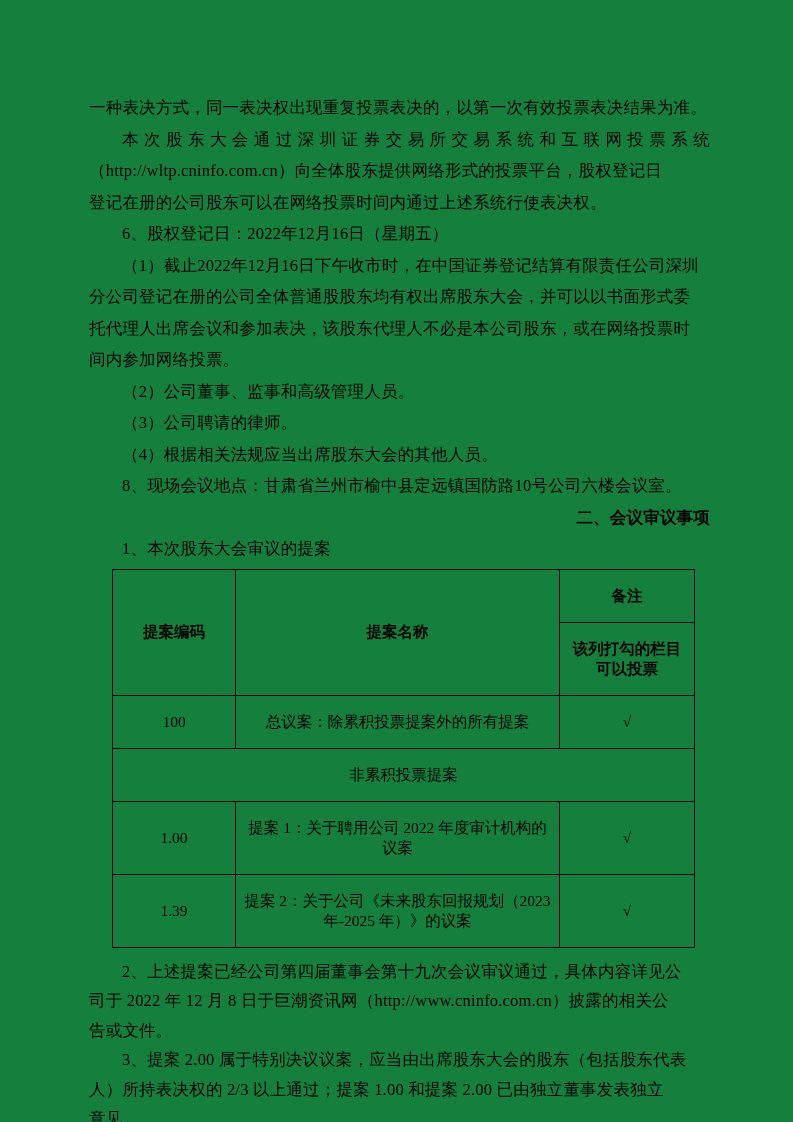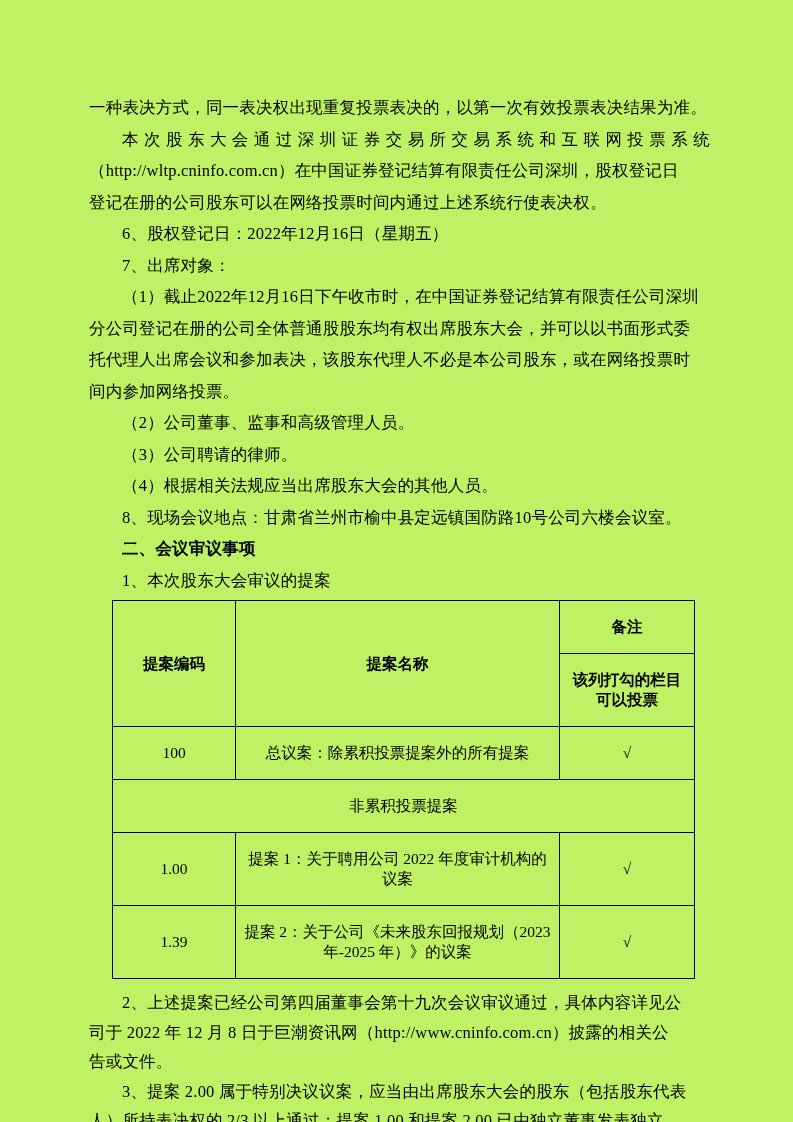--- a/index.html
+++ b/index.html
@@ -1,40 +1,40 @@
 <!DOCTYPE html>
 <html><head>
 <meta charset="utf-8">
 <style>
   html, body { margin: 0; padding: 0; background: #e8e8e8; }
   .page {
     position: relative;
     width: 793px;
     height: 1122px;
     margin: 0 auto;
-    background: #bef264;
+    background: #15803d;
     color: #000000;
     font-family: "Liberation Serif", "DejaVu Serif", serif;
     overflow: hidden;
   }
   .content {
     position: absolute;
     left: 89px;
     top: 92px;
     width: 621px;
   }
   .ln {
     font-size: 16.5px;
     line-height: 31.5px;
     height: 31.5px;
     white-space: nowrap;
     letter-spacing: 0.2px;
   }
   .ind { text-indent: 2em; }
-  .bold { font-weight: bold; }
+  .bold { font-weight: bold; text-align: right; }
   .jst {
     white-space: normal;
     text-align: justify;
     text-align-last: justify;
   }
   .doc-table {
     border-collapse: collapse;
     table-layout: fixed;
     width: 582px;
     margin-left: 23px;
@@ -71,24 +71,23 @@
   }
 </style>
 </head>
 <body>
 
 <div class="page">
   <div class="content">
 
     <div class="ln">一种表决方式，同一表决权出现重复投票表决的，以第一次有效投票表决结果为准。</div>
     <div class="ln ind jst">本次股东大会通过深圳证券交易所交易系统和互联网投票系统</div>
-    <div class="ln">（http://wltp.cninfo.com.cn）在中国证券登记结算有限责任公司深圳，股权登记日</div>
+    <div class="ln">（http://wltp.cninfo.com.cn）向全体股东提供网络形式的投票平台，股权登记日</div>
     <div class="ln">登记在册的公司股东可以在网络投票时间内通过上述系统行使表决权。</div>
     <div class="ln ind">6、股权登记日：2022年12月16日（星期五）</div>
-    <div class="ln ind">7、出席对象：</div>
     <div class="ln ind">（1）截止2022年12月16日下午收市时，在中国证券登记结算有限责任公司深圳</div>
     <div class="ln">分公司登记在册的公司全体普通股股东均有权出席股东大会，并可以以书面形式委</div>
     <div class="ln">托代理人出席会议和参加表决，该股东代理人不必是本公司股东，或在网络投票时</div>
     <div class="ln">间内参加网络投票。</div>
     <div class="ln ind">（2）公司董事、监事和高级管理人员。</div>
     <div class="ln ind">（3）公司聘请的律师。</div>
     <div class="ln ind">（4）根据相关法规应当出席股东大会的其他人员。</div>
     <div class="ln ind">8、现场会议地点：甘肃省兰州市榆中县定远镇国防路10号公司六楼会议室。</div>
     <div class="ln ind bold">二、会议审议事项</div>
     <div class="ln ind">1、本次股东大会审议的提案</div>

